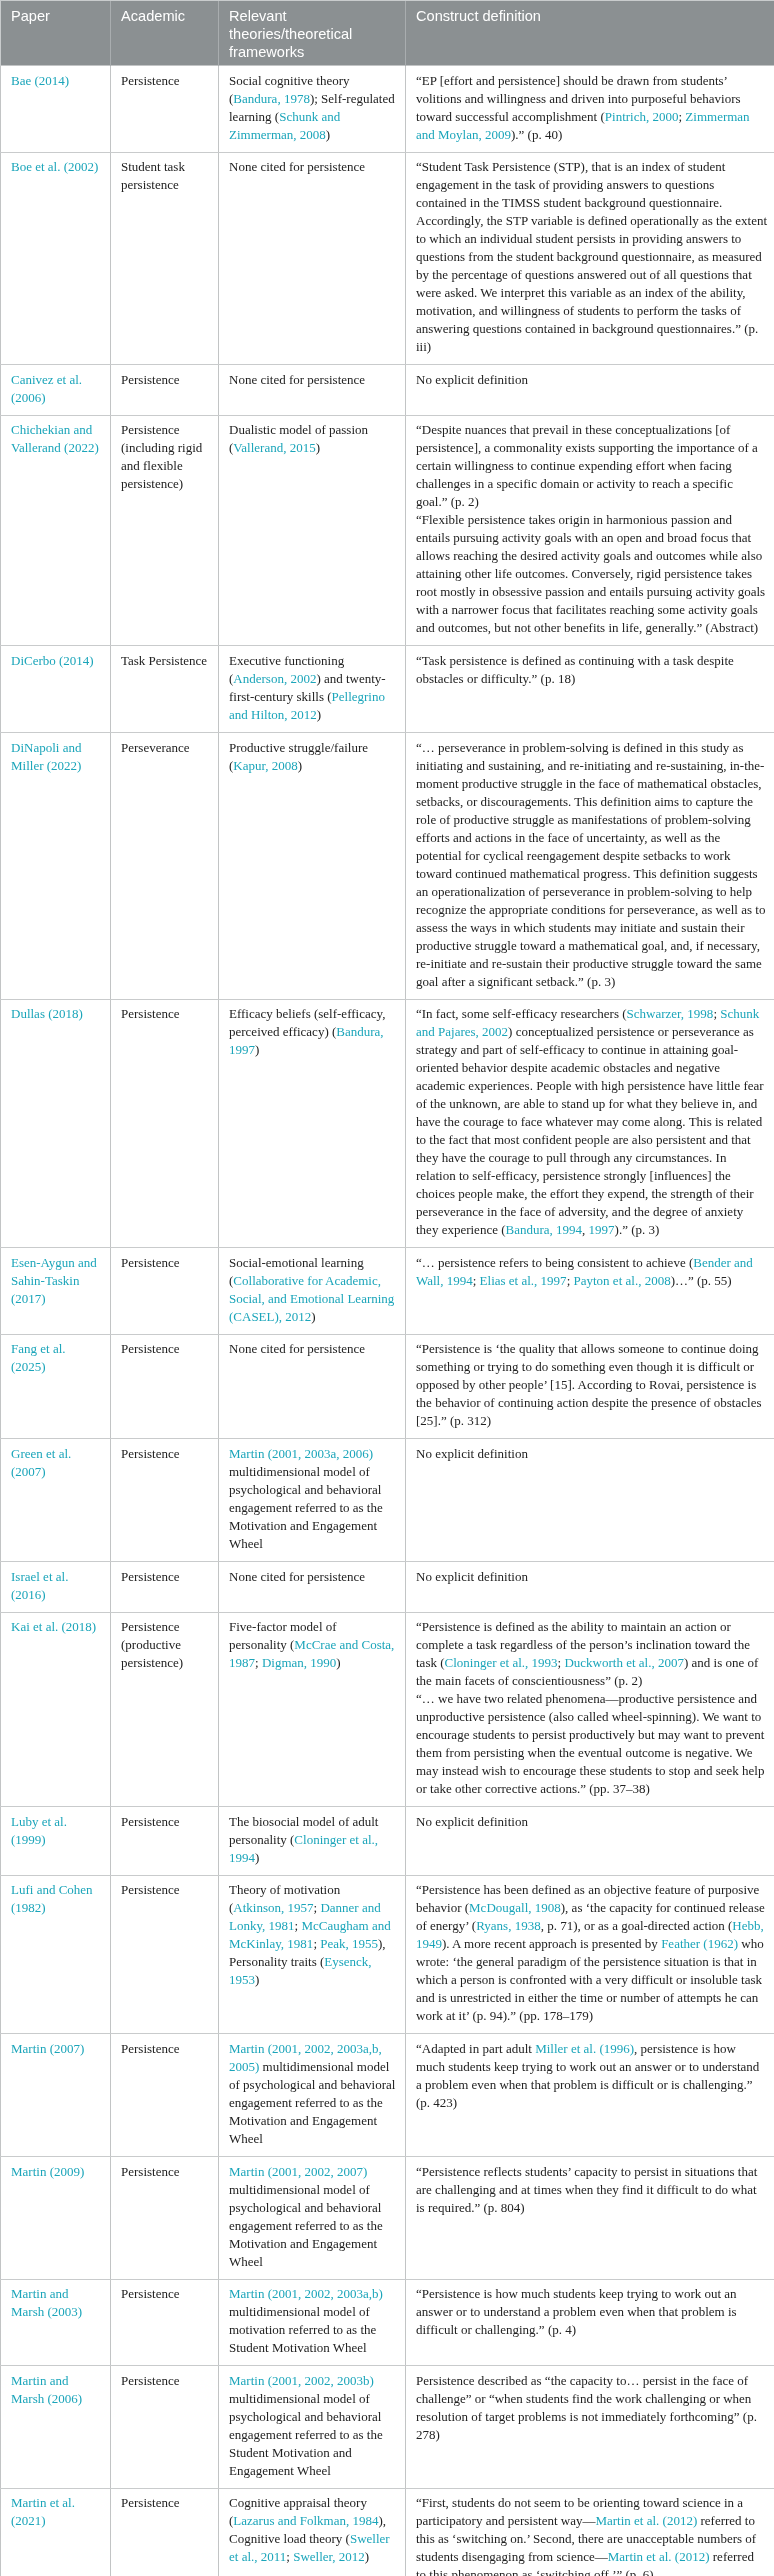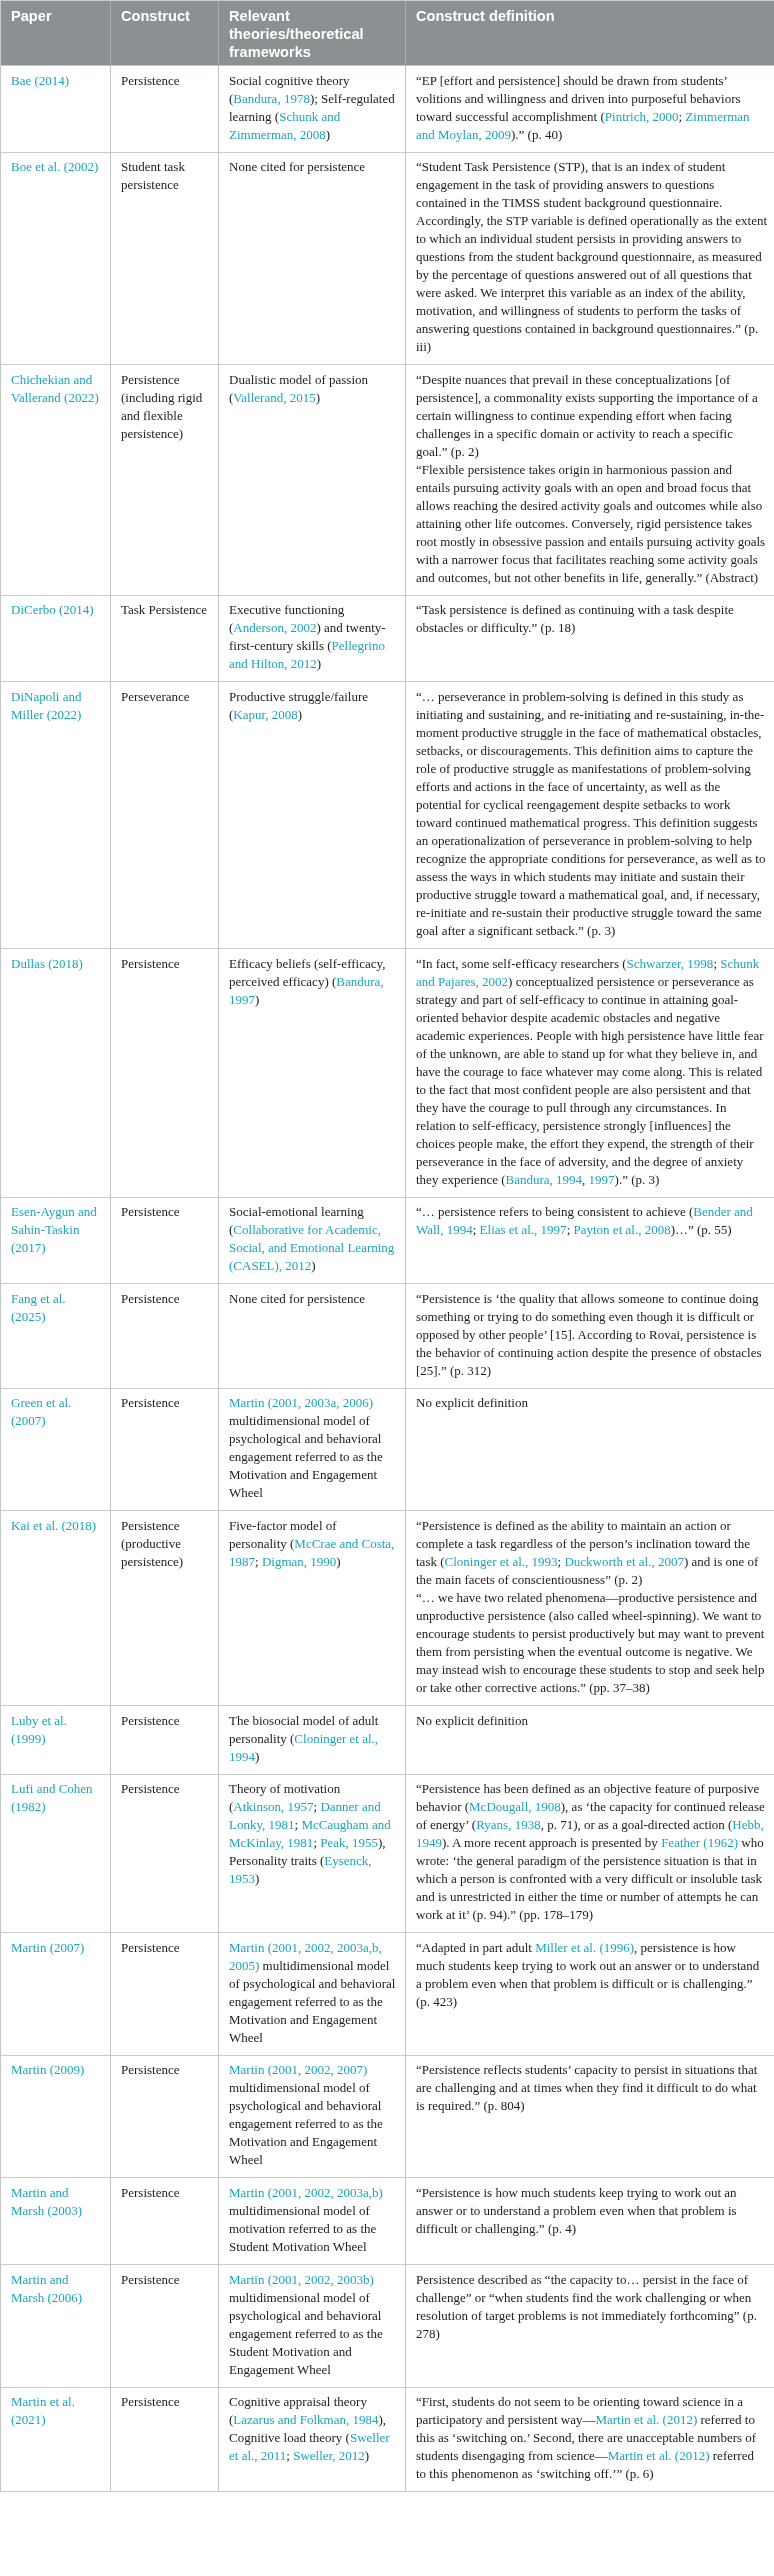--- a/index.html
+++ b/index.html
@@ -14,21 +14,21 @@
     color: #222;
   }
   col.c1 { width: 110px; }
   col.c2 { width: 108px; }
   col.c3 { width: 187px; }
   col.c4 { width: 370px; }
   thead th {
     background: #8b9092;
     color: #ffffff;
     font-family: "Liberation Sans", "DejaVu Sans", sans-serif;
-    font-weight: bold;
+    font-weight: normal;
     font-size: 14.6px;
     line-height: 18px;
     text-align: left;
     vertical-align: top;
     padding: 5.6px 8px 4.5px 10px;
     height: 46px;
     border-left: 0.6px solid #a9adaf;
     border-top: 1.1px solid #c9cccd;
   }
   thead th:first-child { border-left: 0.6px solid #c9cccd; }
@@ -50,21 +50,21 @@
 <table>
   <colgroup>
     <col class="c1">
       <col class="c2">
       <col class="c3">
       <col class="c4">
   </colgroup>
   <thead>
     <tr>
       <th>Paper</th>
-      <th>Construct</th>
+      <th>Academic</th>
       <th>Relevant theories/theoretical frameworks</th>
       <th>Construct definition</th>
     </tr>
   </thead>
   <tbody id="tbody">
       <tr>
         <td><span class="link">Bae (2014)</span></td>
         <td>Persistence</td>
         <td>
           <span class="para"><span class="plain">Social cognitive theory (</span><span class="link">Bandura, 1978</span><span class="plain">); Self-regulated learning (</span><span class="link">Schunk and Zimmerman, 2008</span><span class="plain">)</span></span>
@@ -77,20 +77,30 @@
         <td><span class="link">Boe et al. (2002)</span></td>
         <td>Student task persistence</td>
         <td>
           <span class="para"><span class="plain">None cited for persistence</span></span>
         </td>
         <td>
           <span class="para"><span class="plain">“Student Task Persistence (STP), that is an index of student engagement in the task of providing answers to questions contained in the TIMSS student background questionnaire. Accordingly, the STP variable is defined operationally as the extent to which an individual student persists in providing answers to questions from the student background questionnaire, as measured by the percentage of questions answered out of all questions that were asked. We interpret this variable as an index of the ability, motivation, and willingness of students to perform the tasks of answering questions contained in background questionnaires.” (p. iii)</span></span>
         </td>
       </tr>
       <tr>
+        <td><span class="link">Canivez et al. (2006)</span></td>
+        <td>Persistence</td>
+        <td>
+          <span class="para"><span class="plain">None cited for persistence</span></span>
+        </td>
+        <td>
+          <span class="para"><span class="plain">No explicit definition</span></span>
+        </td>
+      </tr>
+      <tr>
         <td><span class="link">Chichekian and Vallerand (2022)</span></td>
         <td>Persistence (including rigid and flexible persistence)</td>
         <td>
           <span class="para"><span class="plain">Dualistic model of passion (</span><span class="link">Vallerand, 2015</span><span class="plain">)</span></span>
         </td>
         <td>
           <span class="para"><span class="plain">“Despite nuances that prevail in these conceptualizations [of persistence], a commonality exists supporting the importance of a certain willingness to continue expending effort when facing challenges in a specific domain or activity to reach a specific goal.” (p. 2)</span></span>
           <span class="para"><span class="plain">“Flexible persistence takes origin in harmonious passion and entails pursuing activity goals with an open and broad focus that allows reaching the desired activity goals and outcomes while also attaining other life outcomes. Conversely, rigid persistence takes root mostly in obsessive passion and entails pursuing activity goals with a narrower focus that facilitates reaching some activity goals and outcomes, but not other benefits in life, generally.” (Abstract)</span></span>
         </td>
       </tr>
@@ -142,20 +152,30 @@
         </td>
         <td>
           <span class="para"><span class="plain">“Persistence is ‘the quality that allows someone to continue doing something or trying to do something even though it is difficult or opposed by other people’ [15]. According to Rovai, persistence is the behavior of continuing action despite the presence of obstacles [25].” (p. 312)</span></span>
         </td>
       </tr>
       <tr>
         <td><span class="link">Green et al. (2007)</span></td>
         <td>Persistence</td>
         <td>
           <span class="para"><span class="link">Martin (2001, 2003a, 2006)</span><span class="plain"> multidimensional model of psychological and behavioral engagement referred to as the Motivation and Engagement Wheel</span></span>
+        </td>
+        <td>
+          <span class="para"><span class="plain">No explicit definition</span></span>
+        </td>
+      </tr>
+      <tr>
+        <td><span class="link">Israel et al. (2016)</span></td>
+        <td>Persistence</td>
+        <td>
+          <span class="para"><span class="plain">None cited for persistence</span></span>
         </td>
         <td>
           <span class="para"><span class="plain">No explicit definition</span></span>
         </td>
       </tr>
       <tr>
         <td><span class="link">Kai et al. (2018)</span></td>
         <td>Persistence (productive persistence)</td>
         <td>
           <span class="para"><span class="plain">Five-factor model of personality (</span><span class="link">McCrae and Costa, 1987</span><span class="plain">; </span><span class="link">Digman, 1990</span><span class="plain">)</span></span>

